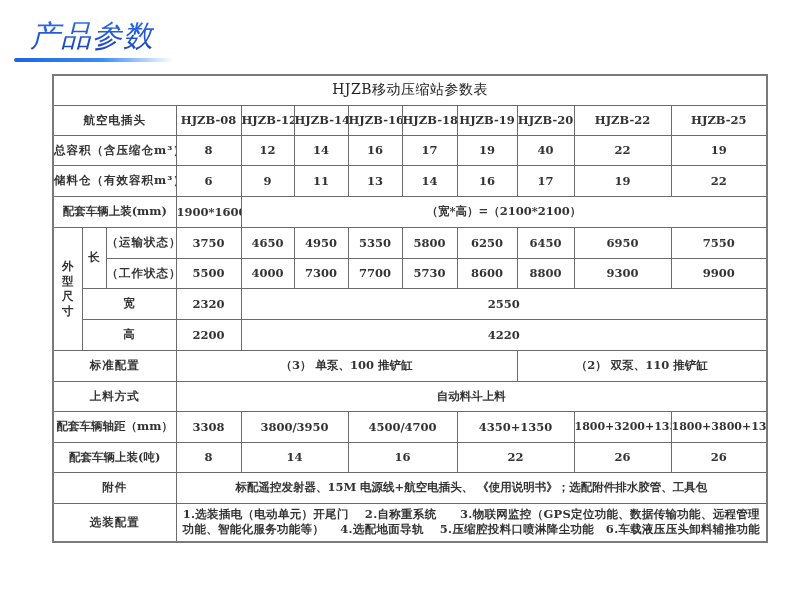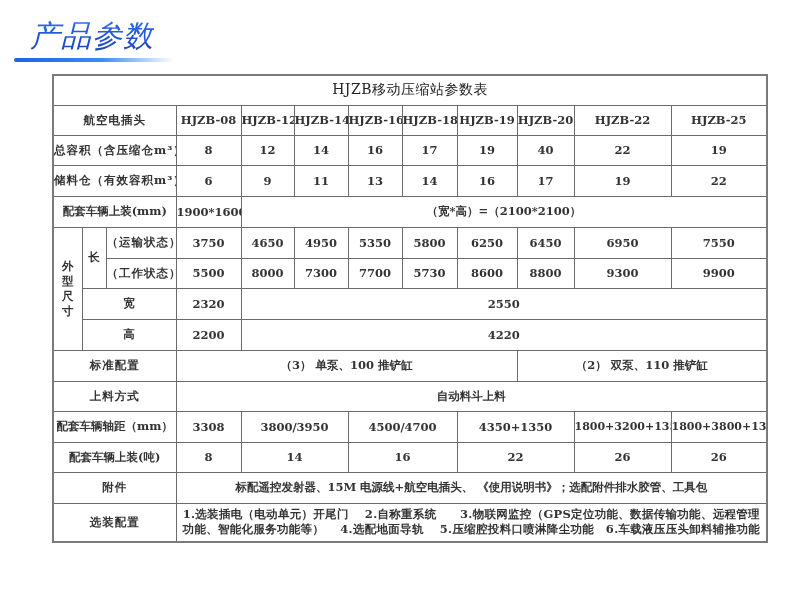--- a/index.html
+++ b/index.html
@@ -109,21 +109,21 @@
     <td>5350</td>
     <td>5800</td>
     <td>6250</td>
     <td>6450</td>
     <td>6950</td>
     <td>7550</td>
   </tr>
   <tr style="height:30px">
     <td class="label">（工作状态）</td>
     <td>5500</td>
-    <td>8000</td>
+    <td>4000</td>
     <td>7300</td>
     <td>7700</td>
     <td>5730</td>
     <td>8600</td>
     <td>8800</td>
     <td>9300</td>
     <td>9900</td>
   </tr>
   <tr style="height:31px">
     <td colspan="2">宽</td>

